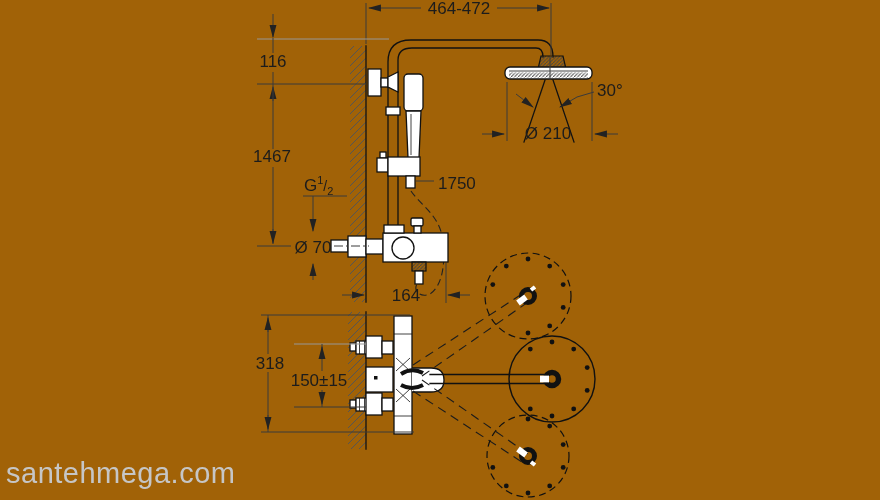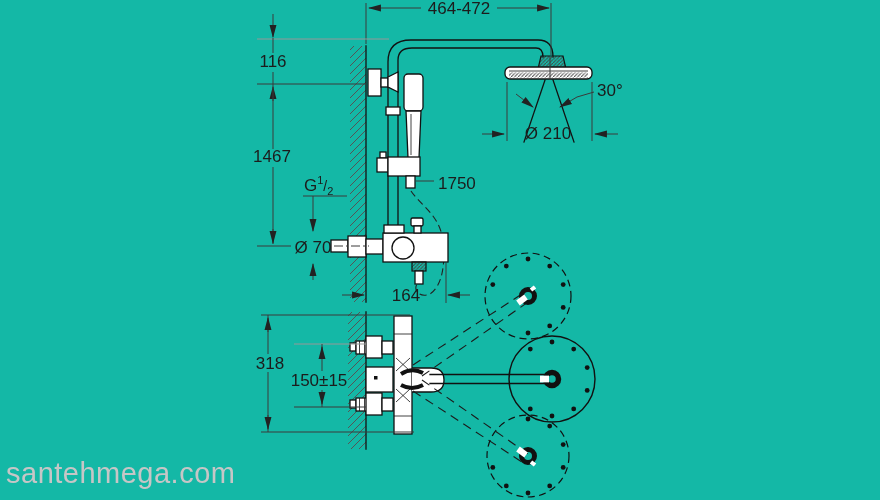--- a/index.html
+++ b/index.html
@@ -1,16 +1,16 @@
 <!DOCTYPE html>
 <html><head>
 <meta charset="utf-8">
 <style>
   html,body{margin:0;padding:0;background:#fff;}
-  .canvas{position:relative;width:880px;height:500px;background:#14b8a6;overflow:hidden;}
+  .canvas{position:relative;width:880px;height:500px;background:#a16207;overflow:hidden;}
   svg{display:block;}
   text{font-family:"Liberation Sans","DejaVu Sans",sans-serif;fill:#1c1c1c;font-size:17px;}
   .tm{text-anchor:middle;}
   .wm{font-size:29px;fill:#c6c6c6;letter-spacing:.5px;}
   .obj{stroke:#111;stroke-width:1.3;fill:none;stroke-linecap:square;}
   .objf{stroke:#111;stroke-width:1.3;fill:#fff;}
   .thin{stroke:#111;stroke-width:.8;fill:none;}
   .dim{stroke:#3a3a3a;stroke-width:1;fill:none;}
   .dimg{stroke:#979797;stroke-width:1;fill:none;}
   .dash{stroke:#1c1c1c;stroke-width:1.1;stroke-dasharray:9 6;fill:none;}

